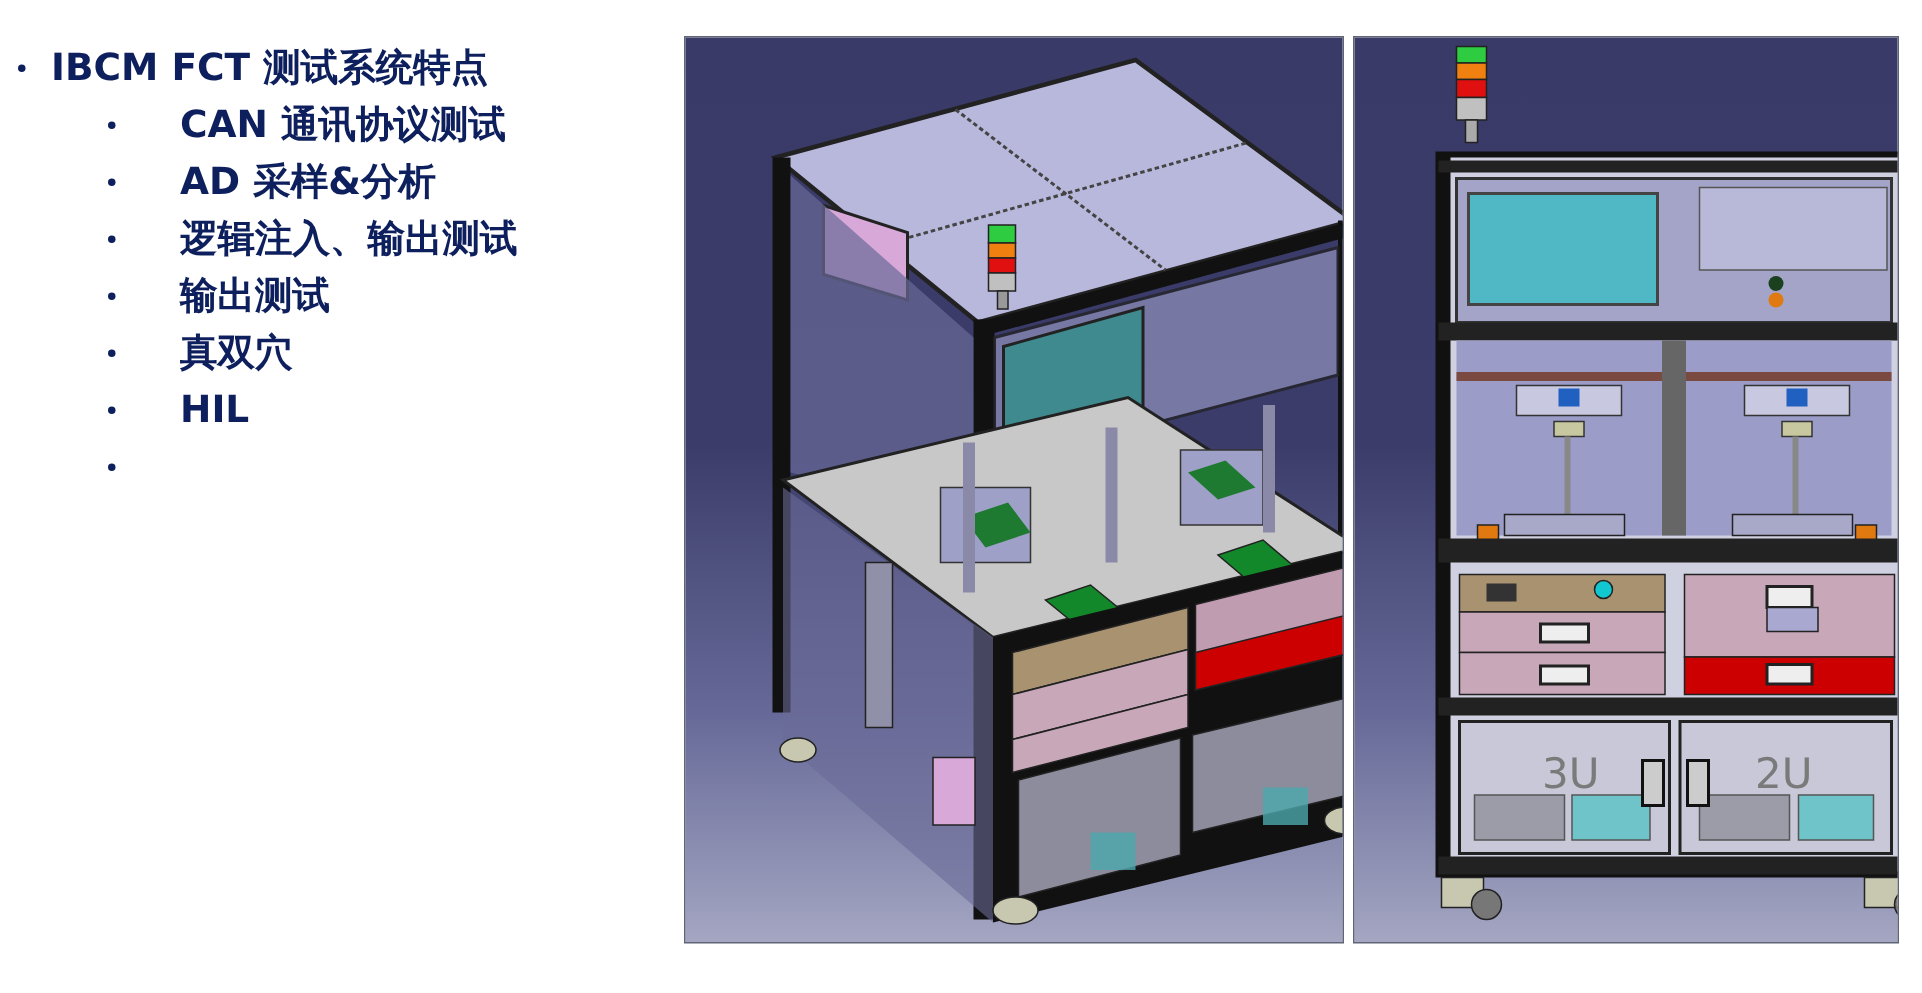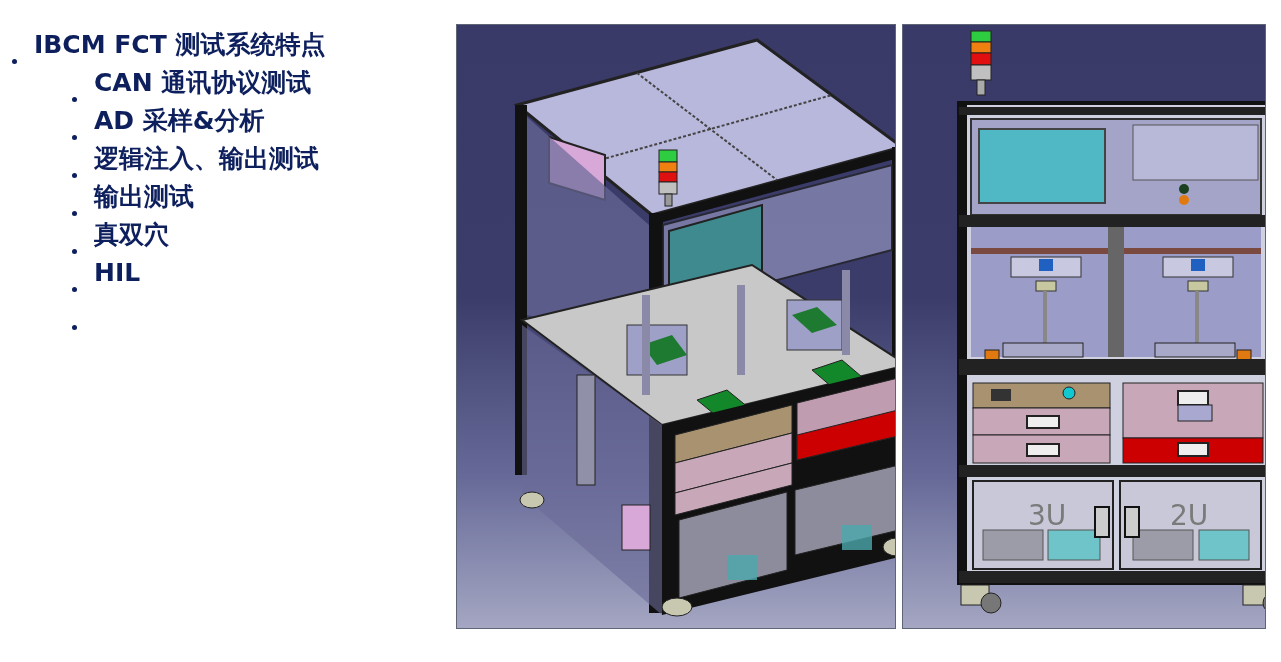--- a/index.html
+++ b/index.html
@@ -1,22 +1,22 @@
 <!DOCTYPE html>
 <html><head>
 <meta charset="utf-8">
 <style>
   html, body { margin:0; padding:0; }
   body { width:1281px; height:662px; background:#ffffff; position:relative; overflow:hidden;
          font-family:"DejaVu Sans", sans-serif; color:#0d1f5c; }
   .bullets { position:absolute; left:12px; top:26px; }
-  .bl { display:flex; align-items:flex-end; font-weight:bold; font-size:25px; height:38px; line-height:38px; }
+  .bl { display:flex; align-items:center; font-weight:bold; font-size:25px; height:38px; line-height:38px; }
   .bl .dot { width:5px; height:5px; border-radius:50%; background:#0d1f5c; margin-right:17px; }
   .bl.l1 { padding-left:0; }
-  .bl.l2 { padding-left:60px; }
+  .bl.l2 { padding-left:60px;gap:26px; }
   .panel { position:absolute; top:24px; height:605px; border:1px solid #5e6577; box-sizing:border-box; overflow:hidden;
            background:linear-gradient(180deg,#3a3a68 0%,#3b3c6a 45%,#676a98 75%,#a4a6c2 100%);padding-left:30px; }
   .p1 { left:456px; width:440px; }
   .p2 { left:902px; width:364px; }
   svg { display:block; }
 </style>
 </head>
 <body>
 
 <div class="bullets">

